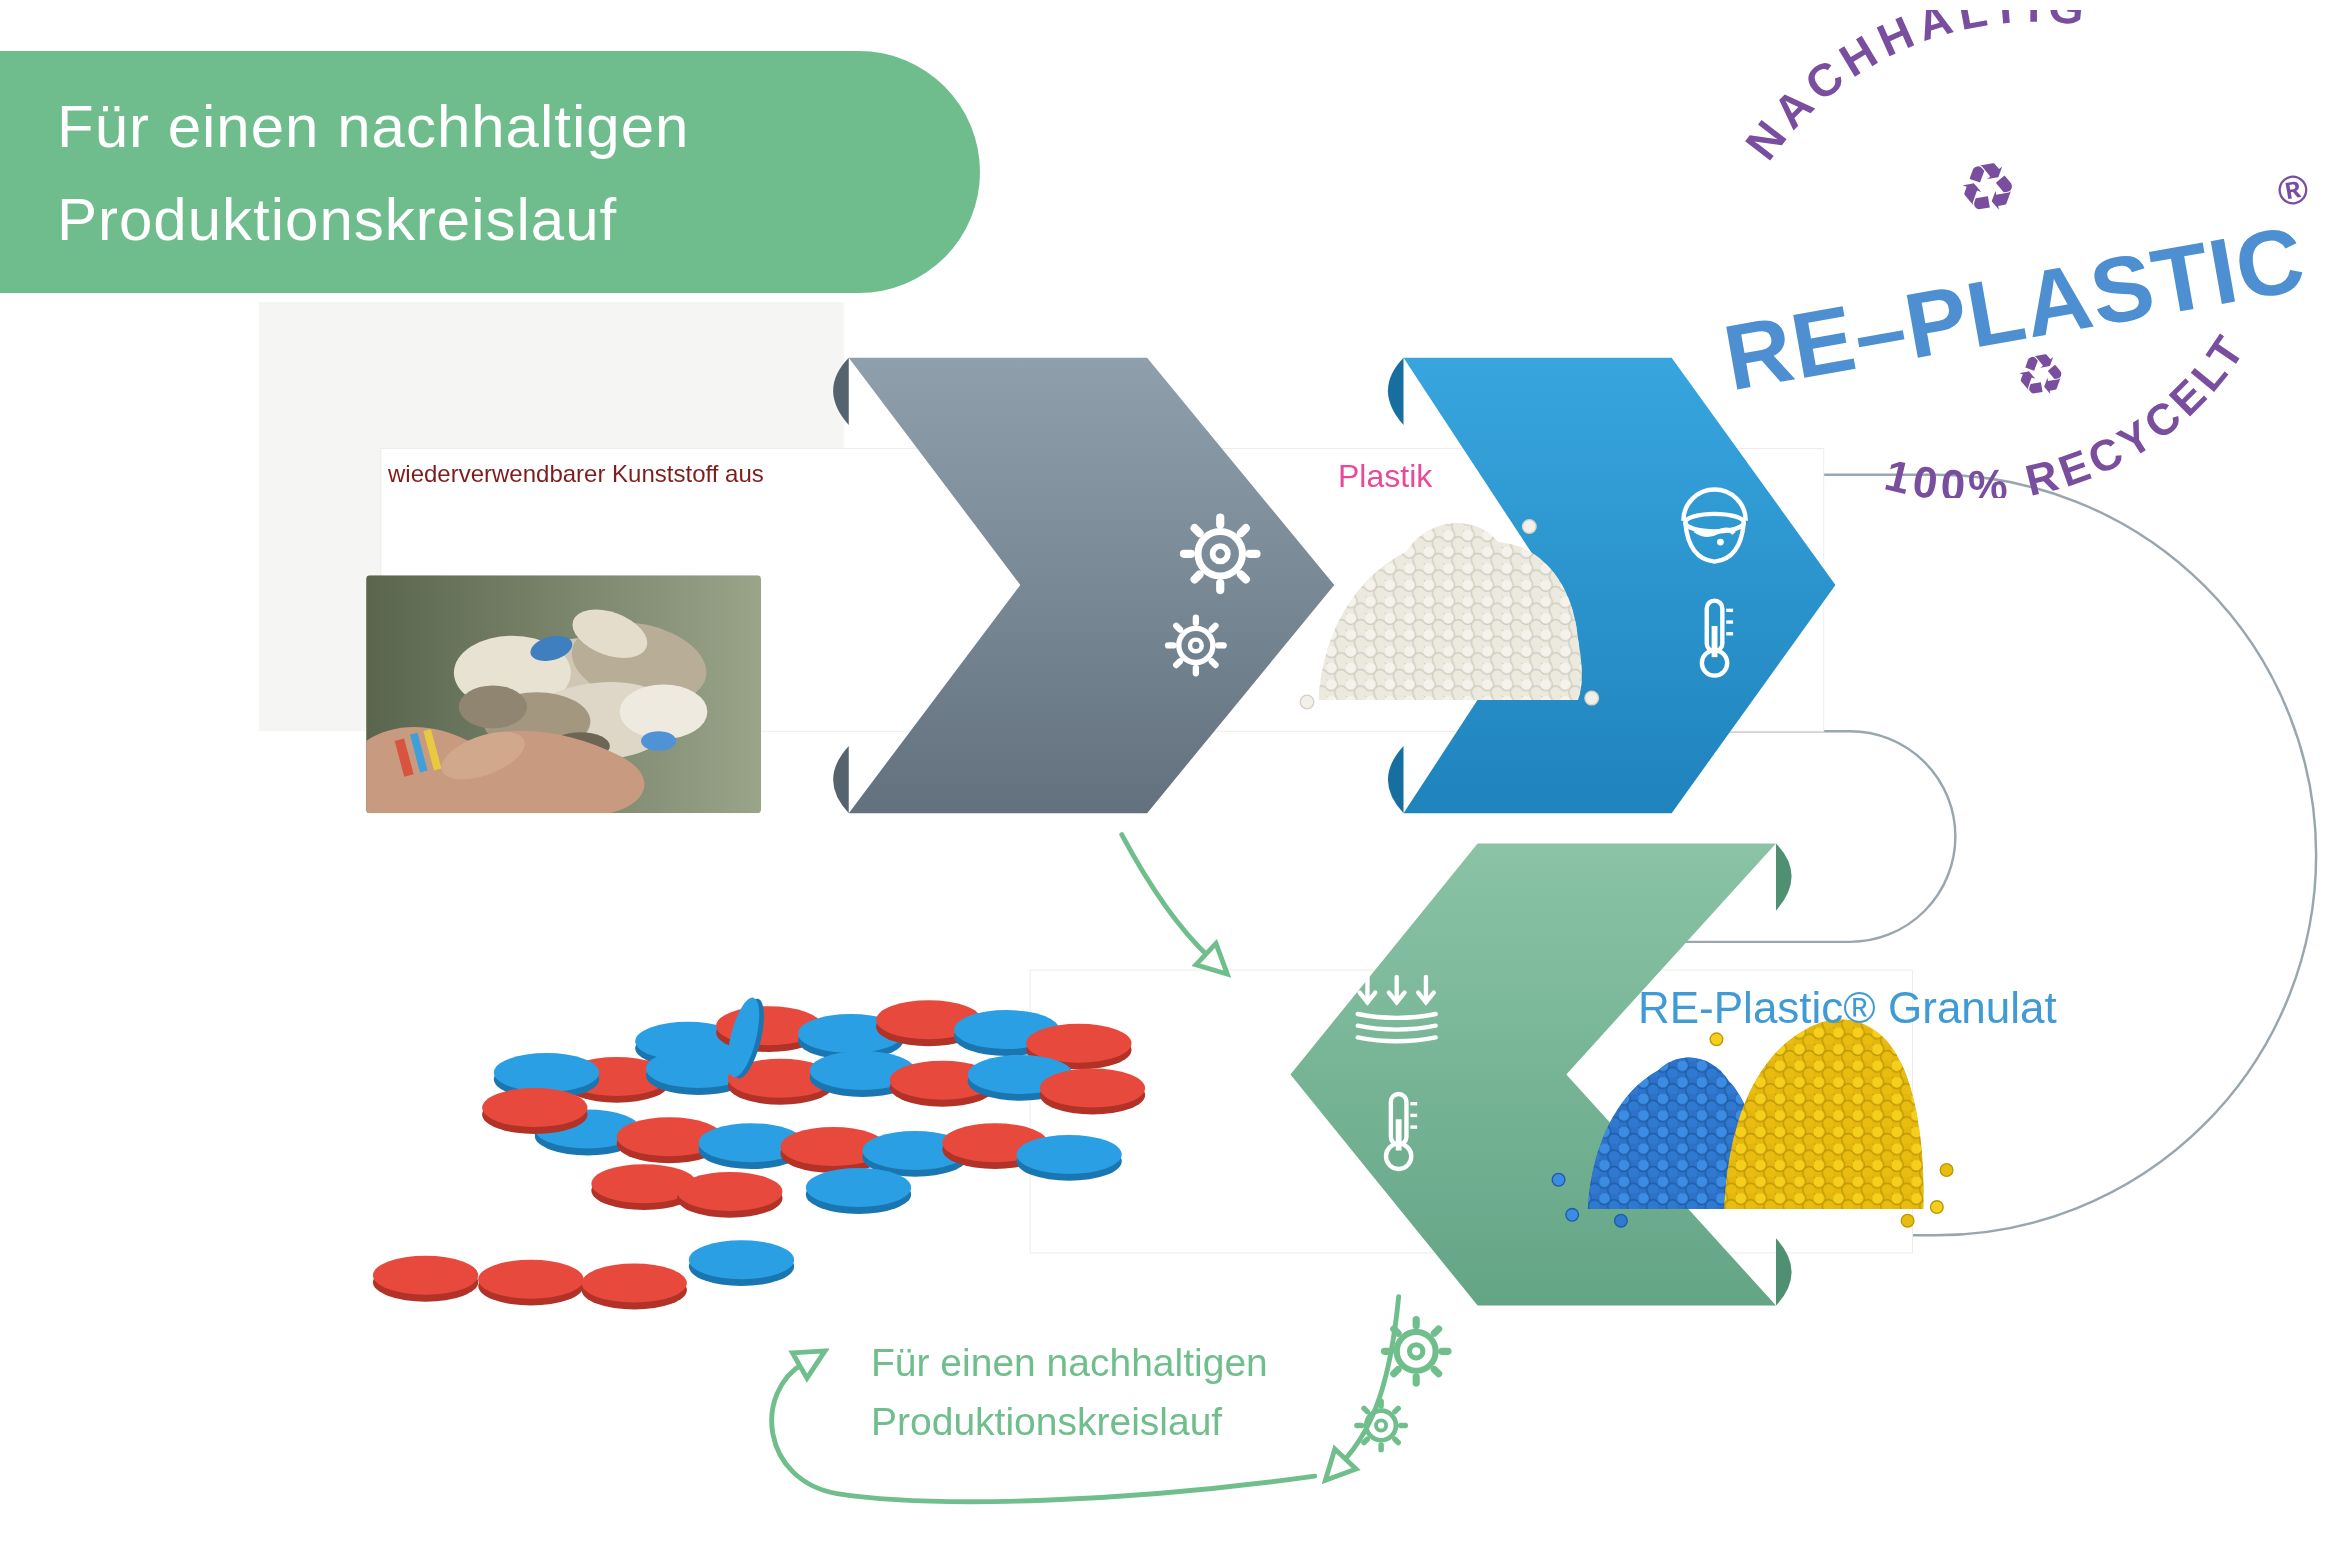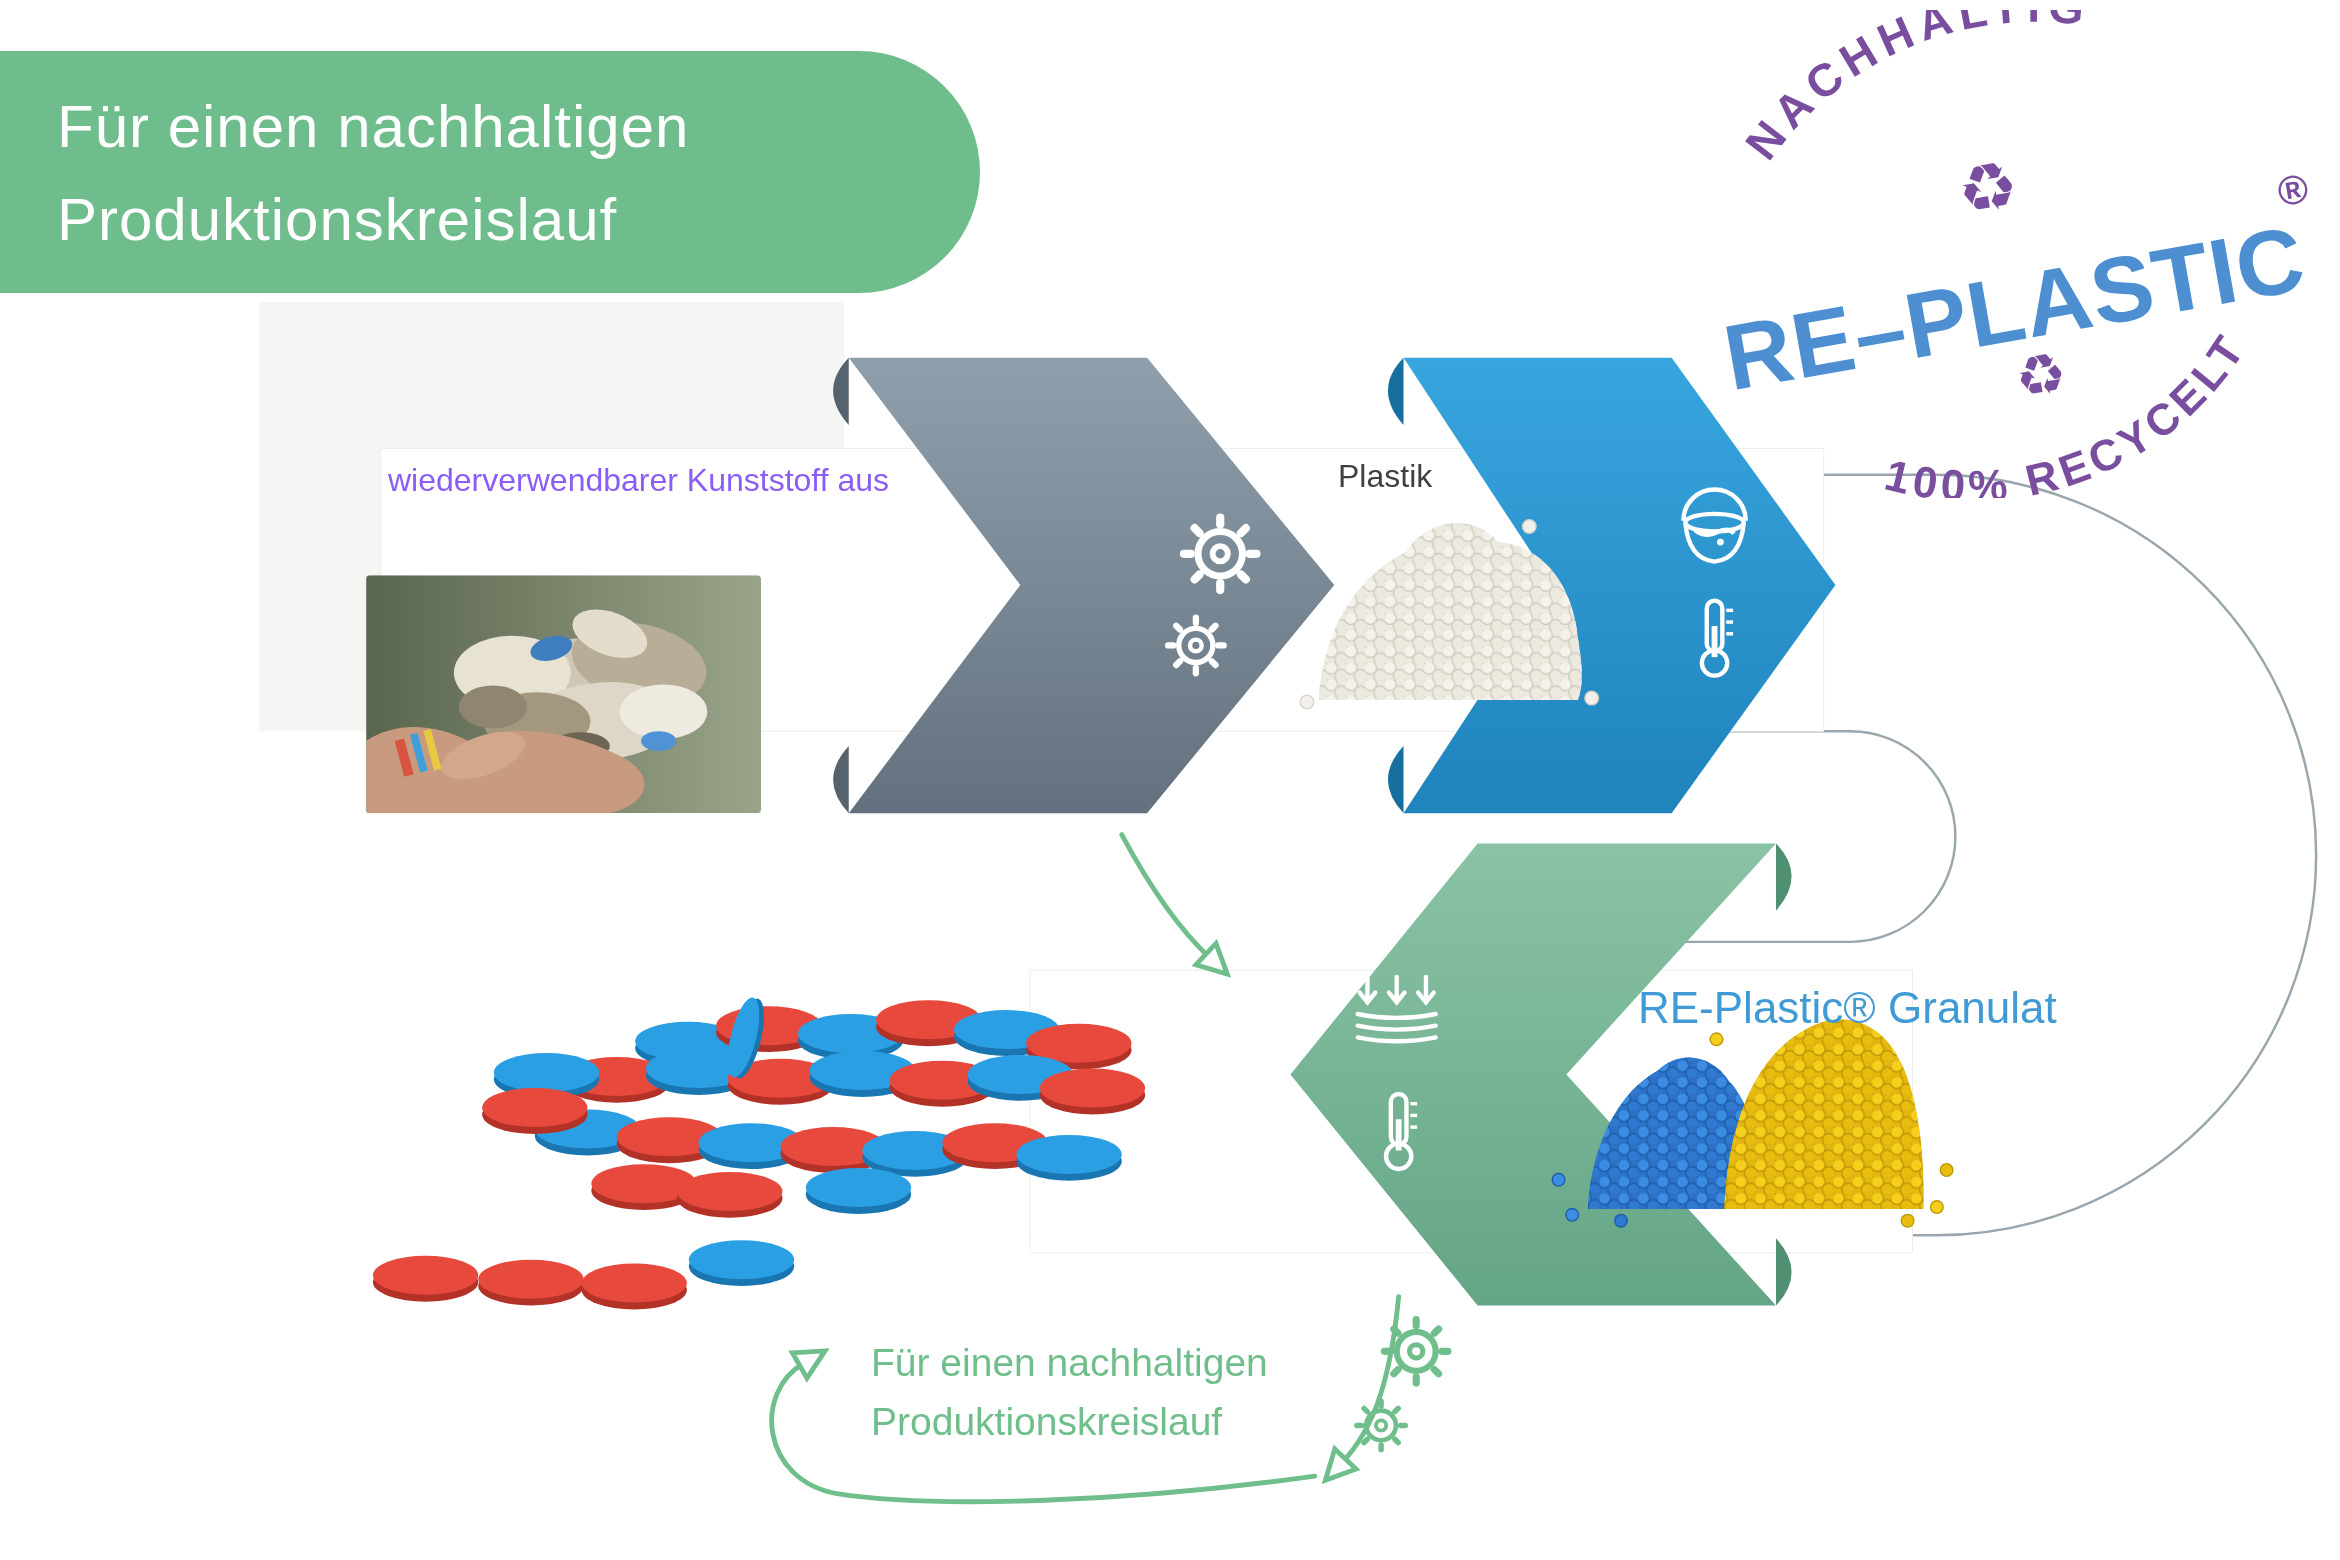--- a/index.html
+++ b/index.html
@@ -6,22 +6,22 @@
   body{width:2341px;height:1560px;background:#ffffff;font-family:"Liberation Sans",sans-serif;position:relative;}
   .stage{position:absolute;inset:0;width:2341px;height:1560px;background:#fff;}
   svg.diagram{position:absolute;left:0;top:0;z-index:1;}
   svg.logo{position:absolute;left:1658px;top:9.8px;z-index:2;}
   .banner{position:absolute;left:0;top:51px;width:980px;height:242px;background:#6FBD8C;
     border-radius:0 127px 127px 0;z-index:4;color:#ffffff;font-size:60px;font-weight:400;
     line-height:1.55;padding:29px 0 0 57px;box-sizing:border-box;letter-spacing:1px;}
   .banner span{display:block;}
   .lbl{position:absolute;z-index:3;}
   .lbl span{display:block;}
-  .step1-label{left:388px;top:456px;width:663px;font-size:32px;color:#8b5cf6;line-height:1.5;}
-  .step2-label{left:1338px;top:458px;font-size:32px;color:#404040;}
+  .step1-label{left:388px;top:456px;width:663px;font-size:24px;color:#7f1d1d;line-height:1.5;}
+  .step2-label{left:1338px;top:458px;font-size:32px;color:#ec4899;}
   .step3-label{left:1638px;top:983px;font-size:44px;color:#3F9AD5;}
   .footer-text{left:871px;top:1334px;font-size:39px;color:#6FBE8C;line-height:1.5;}
 </style>
 </head>
 <body>
 
 <div class="stage">
 
   <svg class="diagram" width="2341" height="1560" viewBox="0 0 2400 1600">
     <defs>

